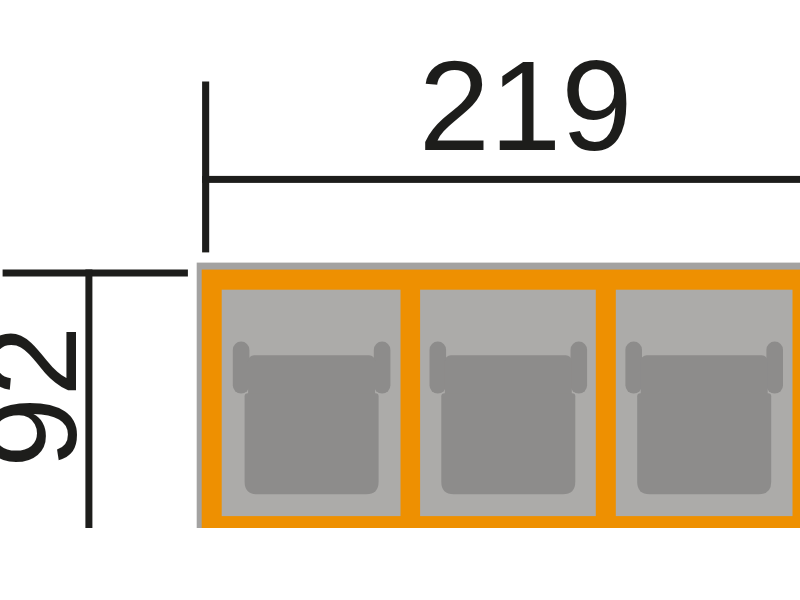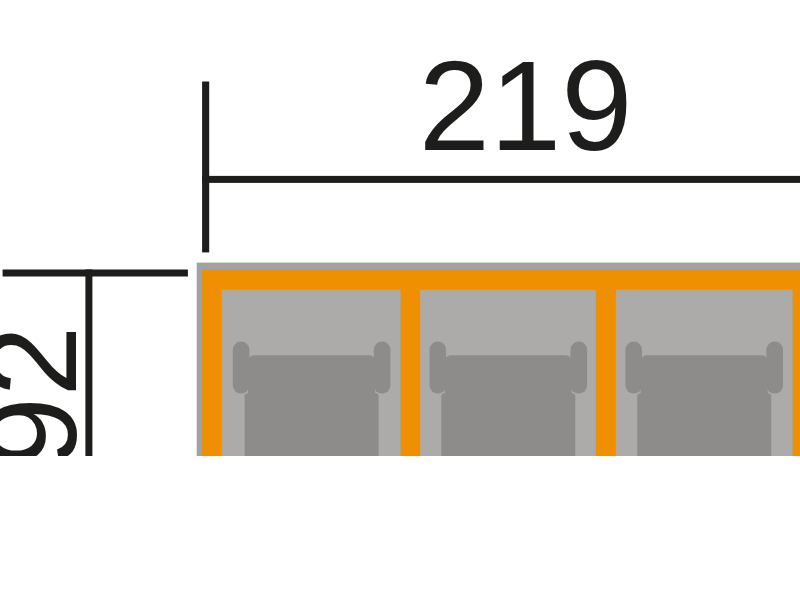--- a/index.html
+++ b/index.html
@@ -1,16 +1,16 @@
 <!DOCTYPE html>
 <html><head>
 <meta charset="utf-8">
 <style>
   html,body{margin:0;padding:0;background:#ffffff;}
-  #canvas{position:relative;width:800px;height:456px;overflow:hidden;background:#fca5a5;}
+  #canvas{position:relative;width:800px;height:528px;overflow:hidden;background:#fca5a5;}
   svg{display:block;}
   text{font-family:"Liberation Sans", sans-serif;}
 </style>
 </head>
 <body>
 <div id="canvas">
 <svg width="800" height="600" viewBox="0 0 800 600" xmlns="http://www.w3.org/2000/svg">
 
   <rect x="0" y="0" width="800" height="600" fill="#ffffff"></rect>
 

